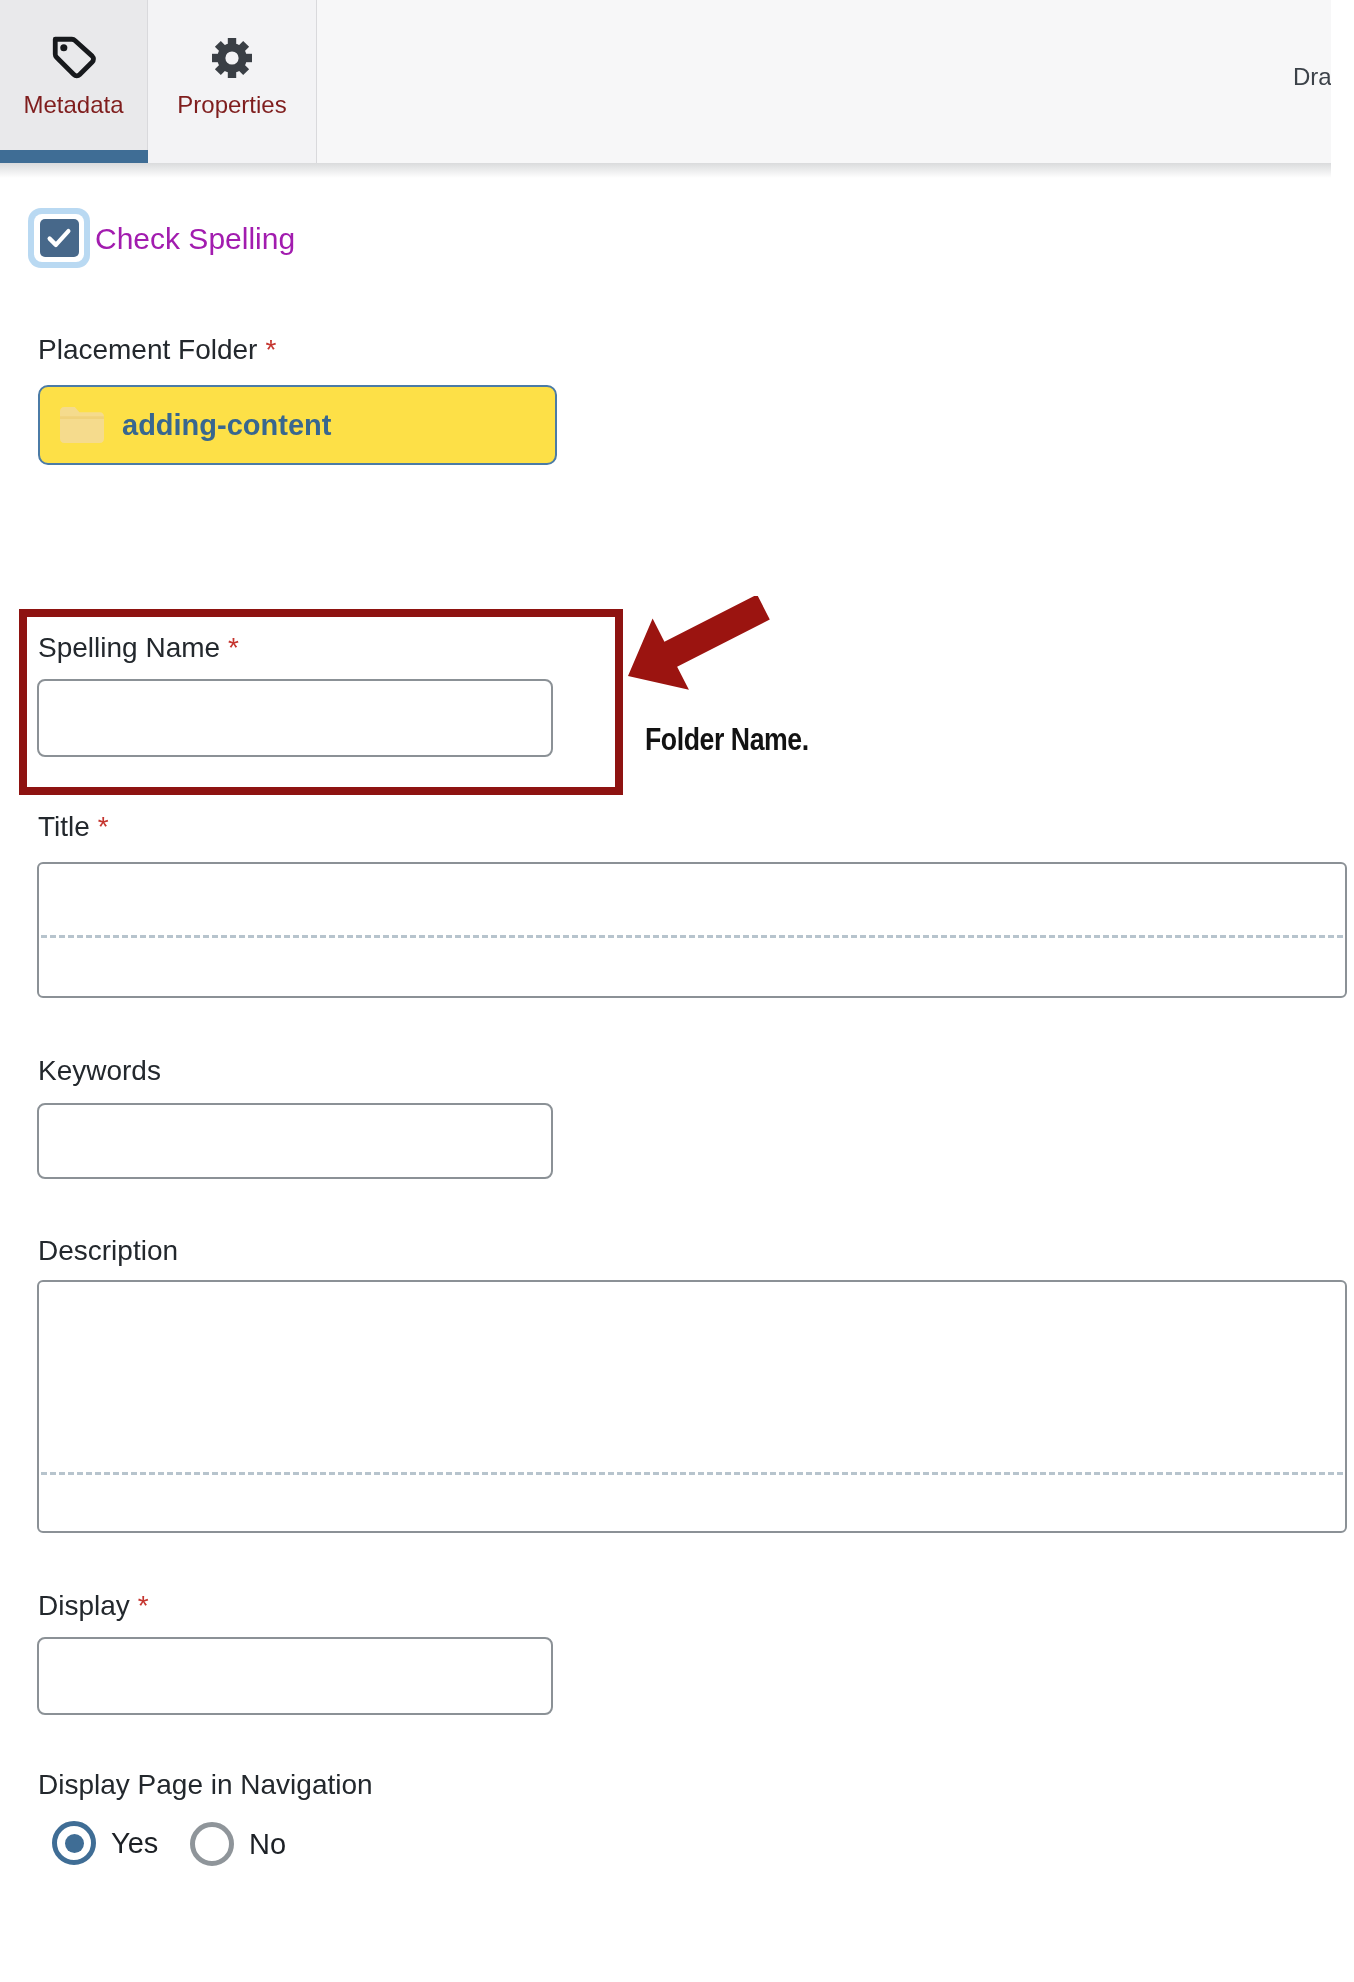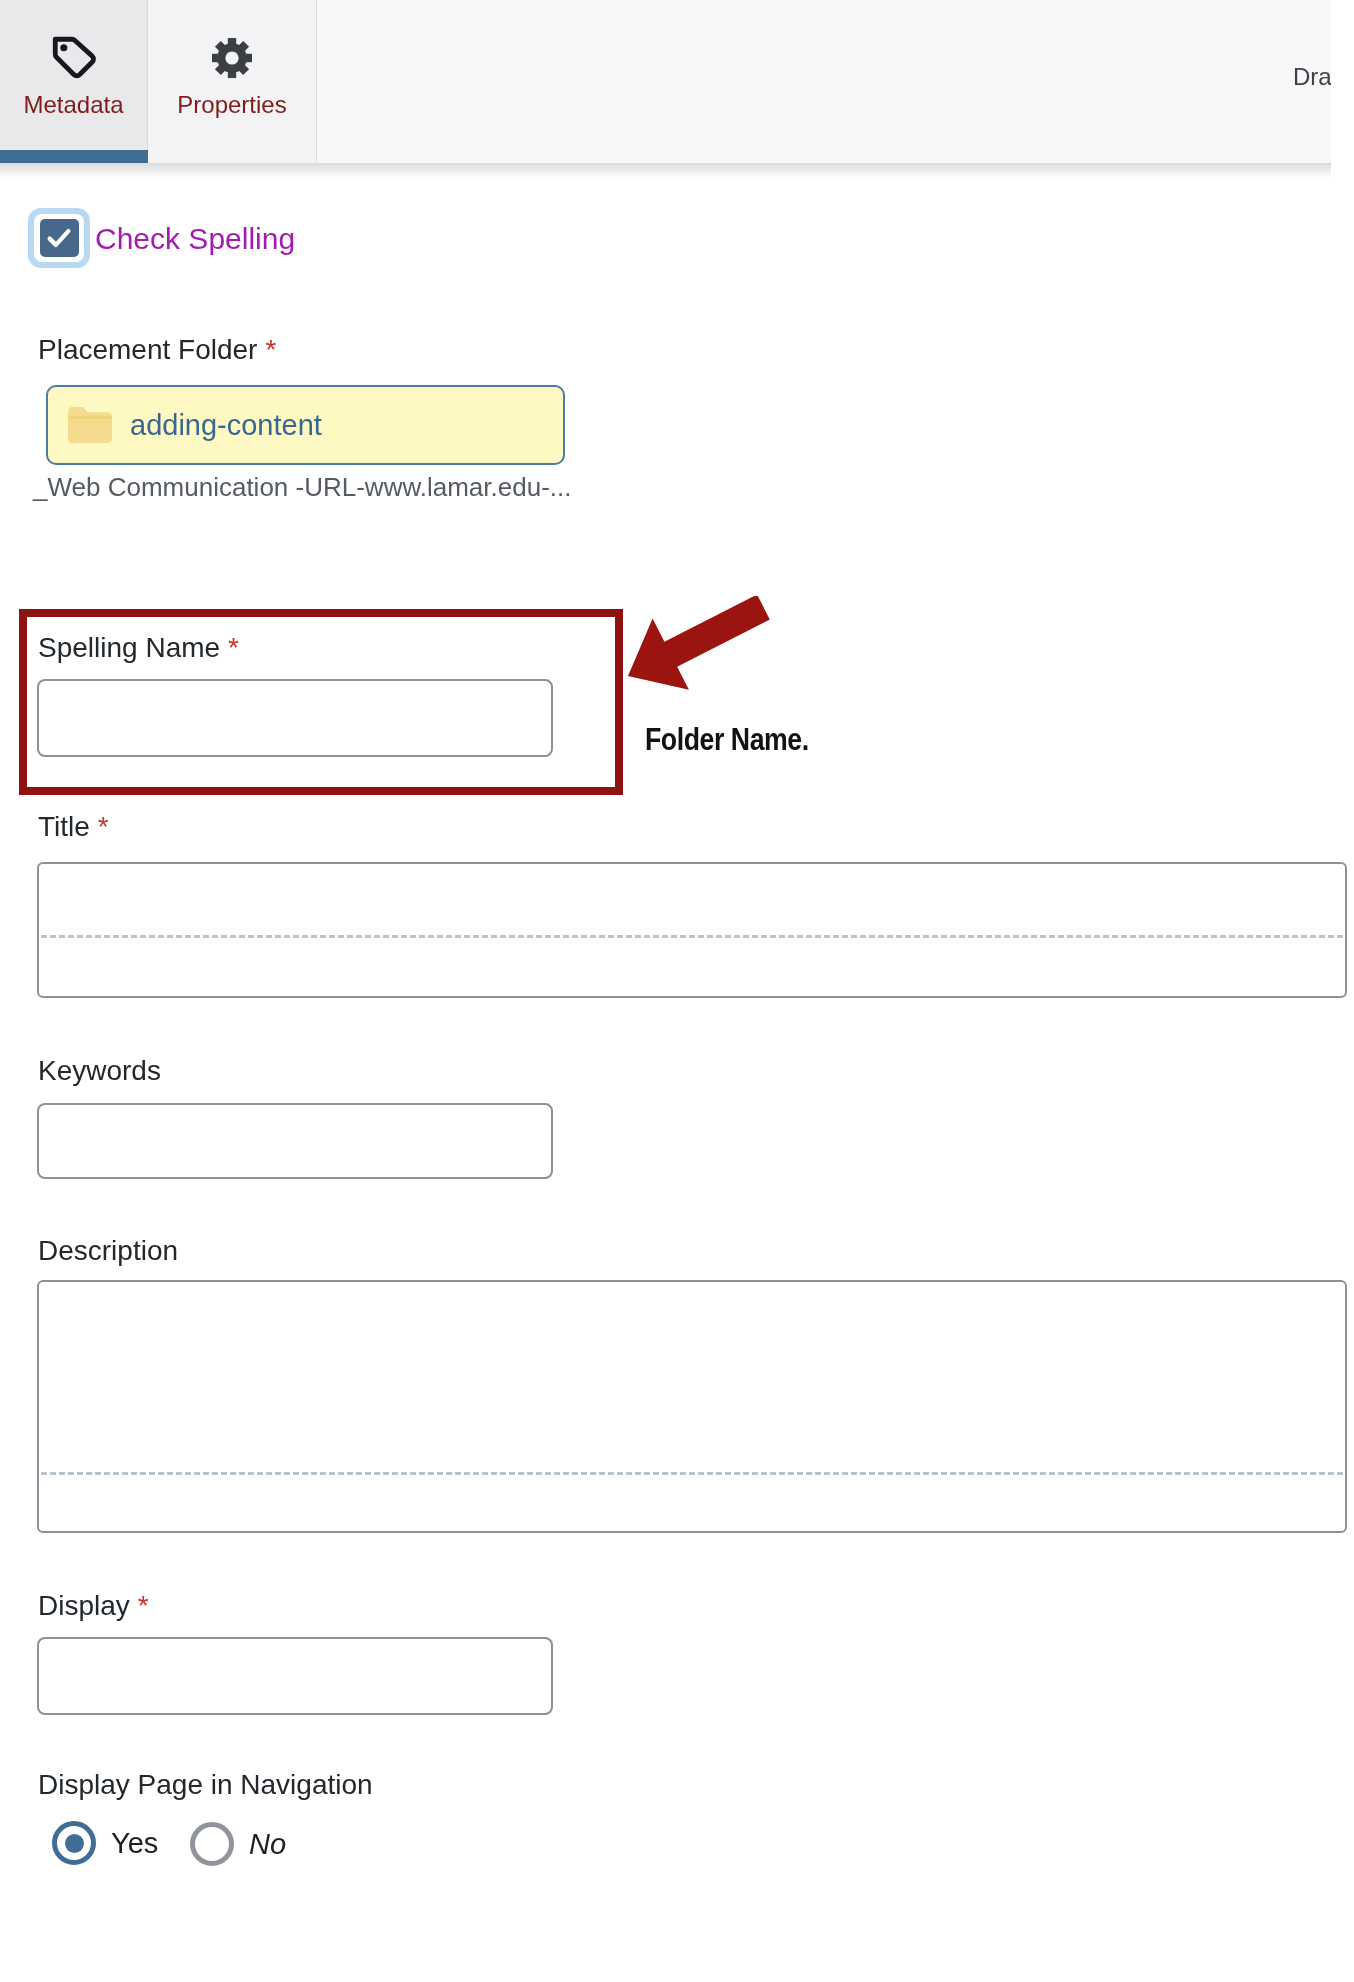--- a/index.html
+++ b/index.html
@@ -22,21 +22,21 @@
   .focus-ring { position:absolute; left:28px; top:208px; width:62px; height:60px; background:#b9d9f2; border-radius:13px; display:flex; align-items:center; justify-content:center; cursor:pointer; }
   .focus-ring .white-pad { width:50px; height:48px; background:#ffffff; border-radius:8px; display:flex; align-items:center; justify-content:center; }
   .checkbox-box { width:39px; height:38px; background:#47688a; border-radius:5px; display:flex; align-items:center; justify-content:center; }
   .check-label { position:absolute; left:95px; top:222px; font-size:30px; color:#a21caf; }
 
   
   .field-label { position:absolute; font-size:28px; color:#23282d; white-space:nowrap; }
   .req { color:#c5352f; margin-left:8px; }
 
   
-  .folder-btn { position:absolute; left:46px; top:385px; width:519px; height:80px; background:#fef9c3; border:2px solid #4b7ba6; border-radius:10px; display:flex; align-items:center; padding-left:18px; gap:16px; cursor:pointer; }
+  .folder-btn { position:absolute; left:38px; top:385px; width:519px; height:80px; background:#fde047; border:2px solid #4b7ba6; border-radius:10px; display:flex; align-items:center; padding-left:18px; gap:16px; cursor:pointer;font-weight:bold; }
   .folder-btn-text { font-size:29px; color:#38678f; }
   .path-hint { position:absolute; left:33px; top:472px; font-size:26px; color:#555b61; white-space:nowrap; }
 
   
   .text-input { position:absolute; background:#fff; border:2px solid #8b9196; border-radius:8px; font-size:28px; color:#23282d; padding:0 16px; font-family:"Liberation Sans", sans-serif; }
   .area-wrap { position:absolute; border:2px solid #8b9196; border-radius:6px; background:#fff; }
   .area-wrap textarea { width:100%; height:100%; border:none; outline:none; resize:none; font-size:28px; color:#23282d; font-family:"Liberation Sans", sans-serif; padding:12px 16px; background:transparent; }
   .dash-line { position:absolute; left:2px; right:2px; height:0; border-top:3px dashed #b7c4cd; pointer-events:none; }
 
   
@@ -104,21 +104,20 @@
   <div class="field-label" style="left:38px; top:334px;">
     <span>Placement Folder</span><span class="req">*</span>
   </div>
   <div class="folder-btn">
     <svg width="48" height="40" viewBox="0 0 24 20">
       <path d="M1 3 c0 -1.1 .9 -2 2 -2 h5.4 l2.3 2.6 H21 c1.1 0 2 .9 2 2 V17 c0 1.1 -.9 2 -2 2 H3 c-1.1 0 -2 -.9 -2 -2 Z" fill="#f5db8d"></path>
       <path d="M1 5.6 H23 V7 H1 Z" fill="#f0d27b"></path>
     </svg>
     <span class="folder-btn-text">adding-content</span>
   </div>
-  <div class="path-hint">_Web Communication -URL-www.lamar.edu-...</div>
 
   <div class="field-label" style="left:38px; top:632px;">
     <span>Spelling Name</span><span class="req">*</span>
   </div>
   <input class="text-input" style="left: 37px; top: 679px; width: 516px; height: 78px;" value="">
   <div class="highlight-box"></div>
   <div class="callout-arrow">
     <svg width="178" height="118" viewBox="0 0 178 118">
       <g transform="translate(10,80) rotate(-27)">
         <polygon points="0,0 48,-40 48,-14 152,-14 152,14 48,14 48,40" fill="#9b1410"></polygon>
@@ -149,18 +148,18 @@
   </div>
   <input class="text-input" style="left: 37px; top: 1637px; width: 516px; height: 78px;" value="">
 
   <div class="field-label" style="left:38px; top:1769px;">Display Page in Navigation</div>
   <div class="radio-group" style="left:52px; top:1821px;">
     <div class="radio-outer radio-yes">
       <div class="radio-dot"></div>
     </div>
     <div class="radio-label">Yes</div>
   </div>
-  <div class="radio-group" style="left:190px; top:1822px;font-style:italic;">
+  <div class="radio-group" style="left:190px; top:1822px;">
     <div class="radio-outer radio-no"></div>
     <div class="radio-label">No</div>
   </div>
 
 </div>
 
 </body></html>

